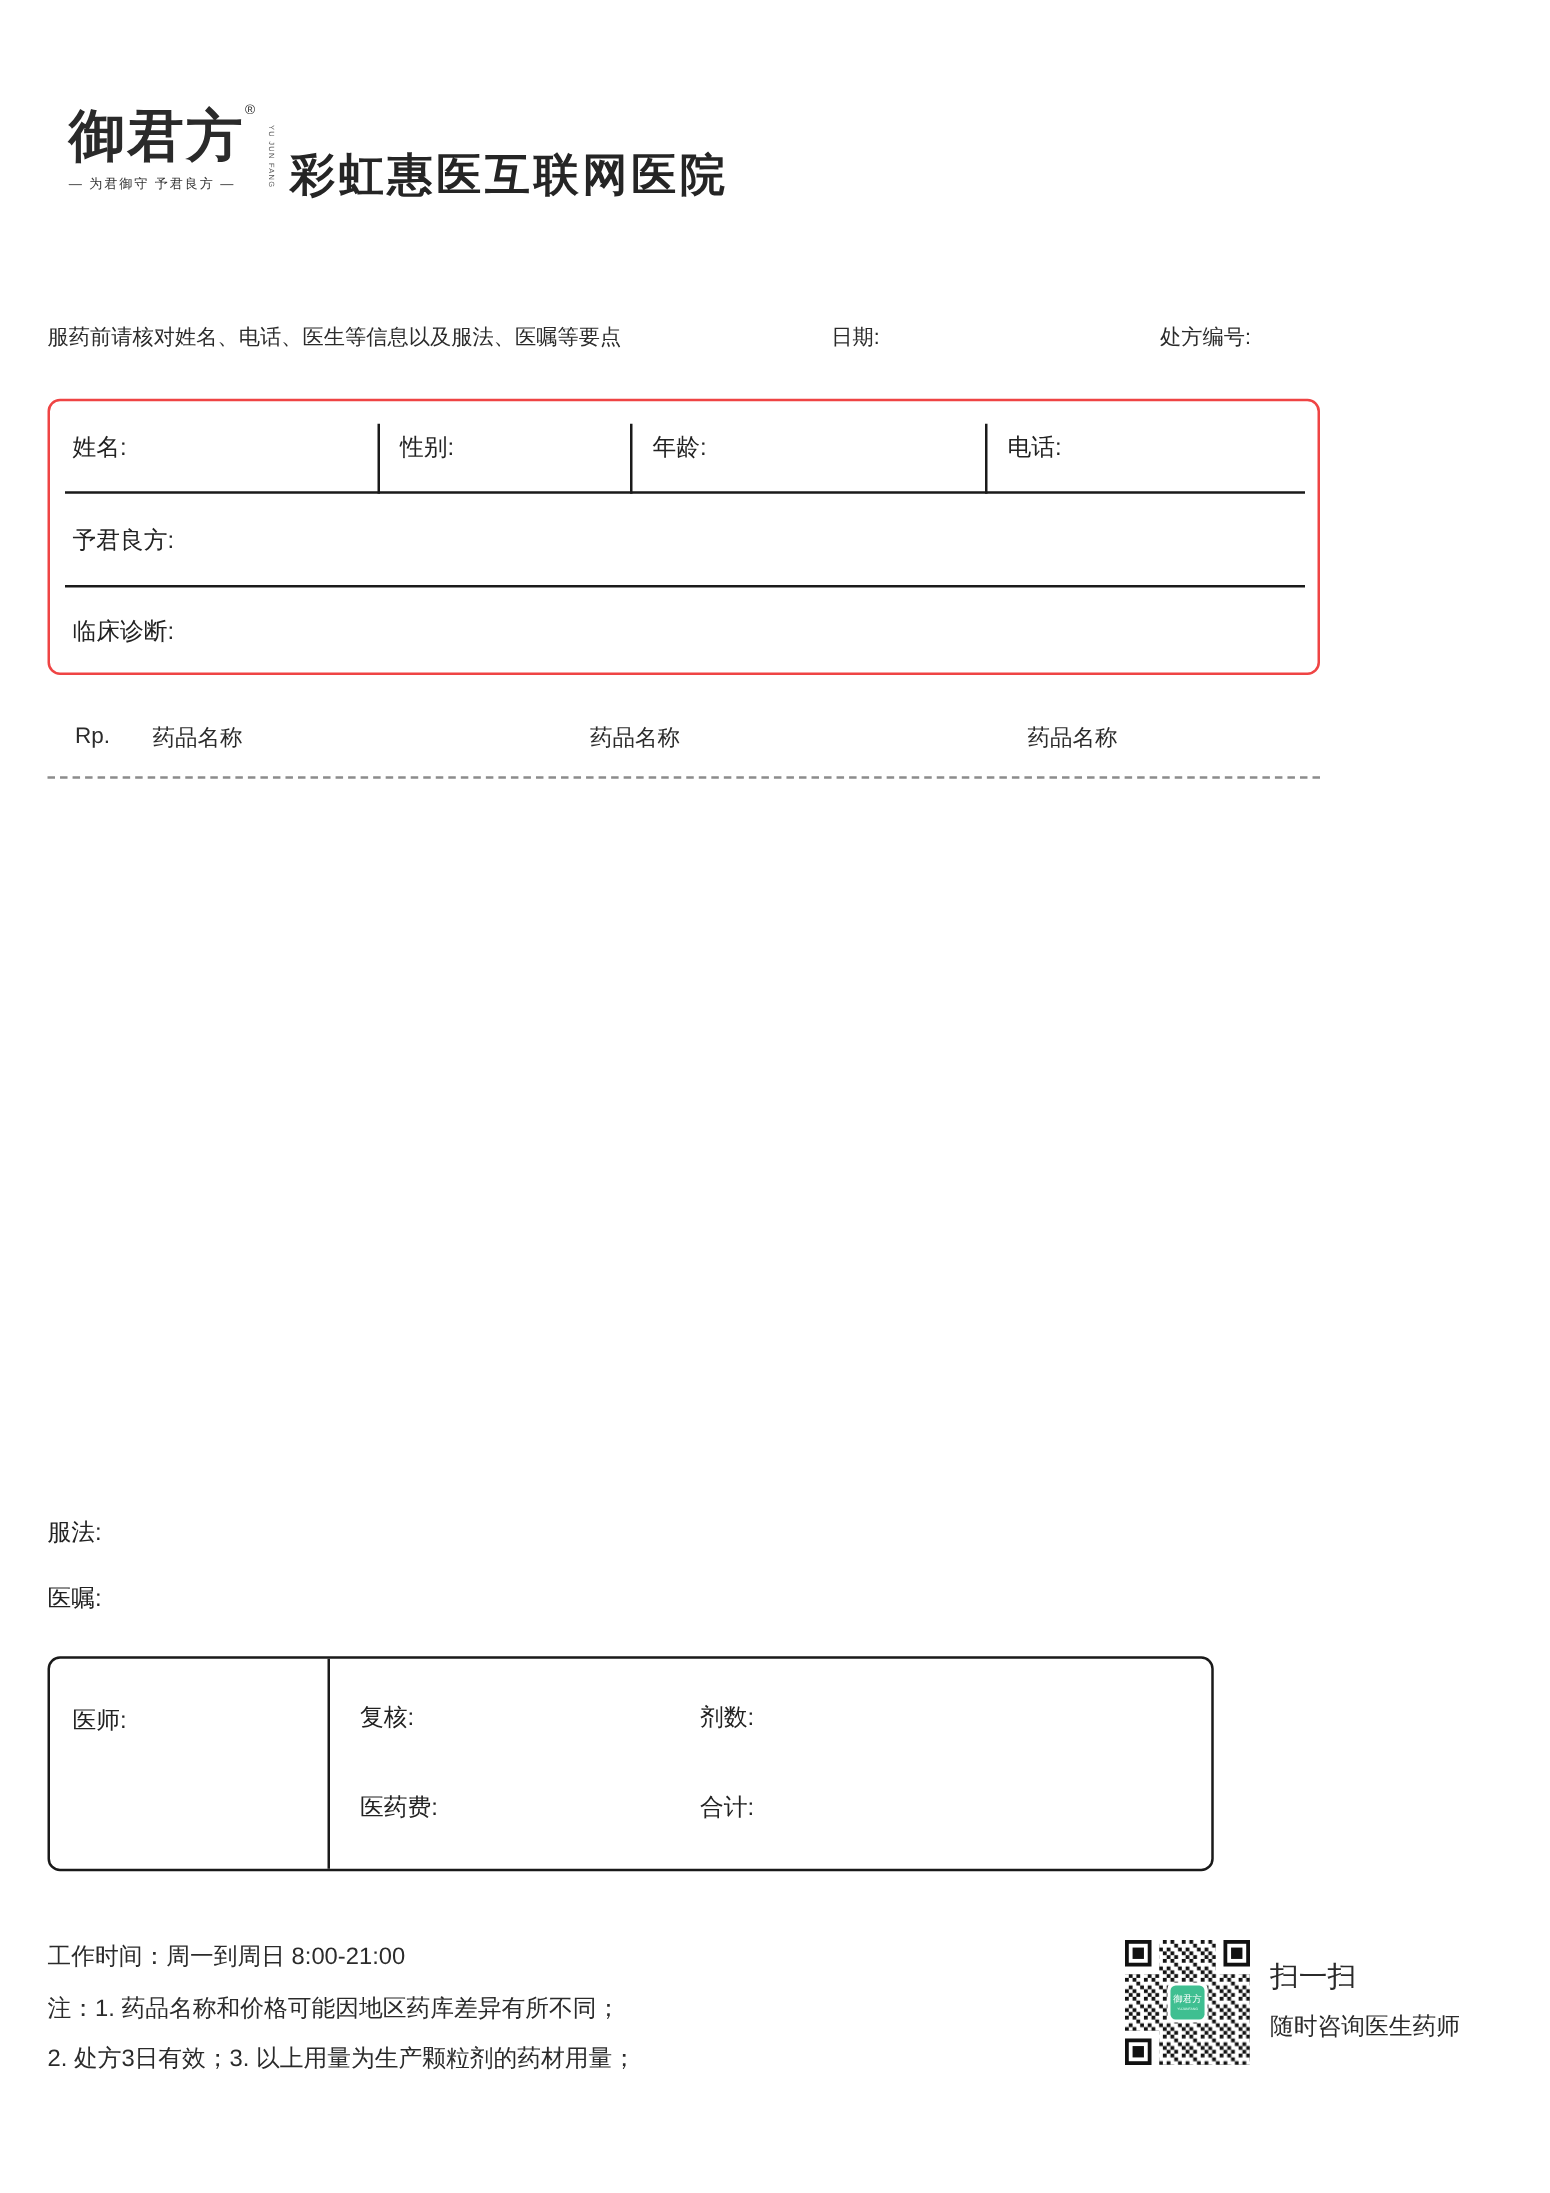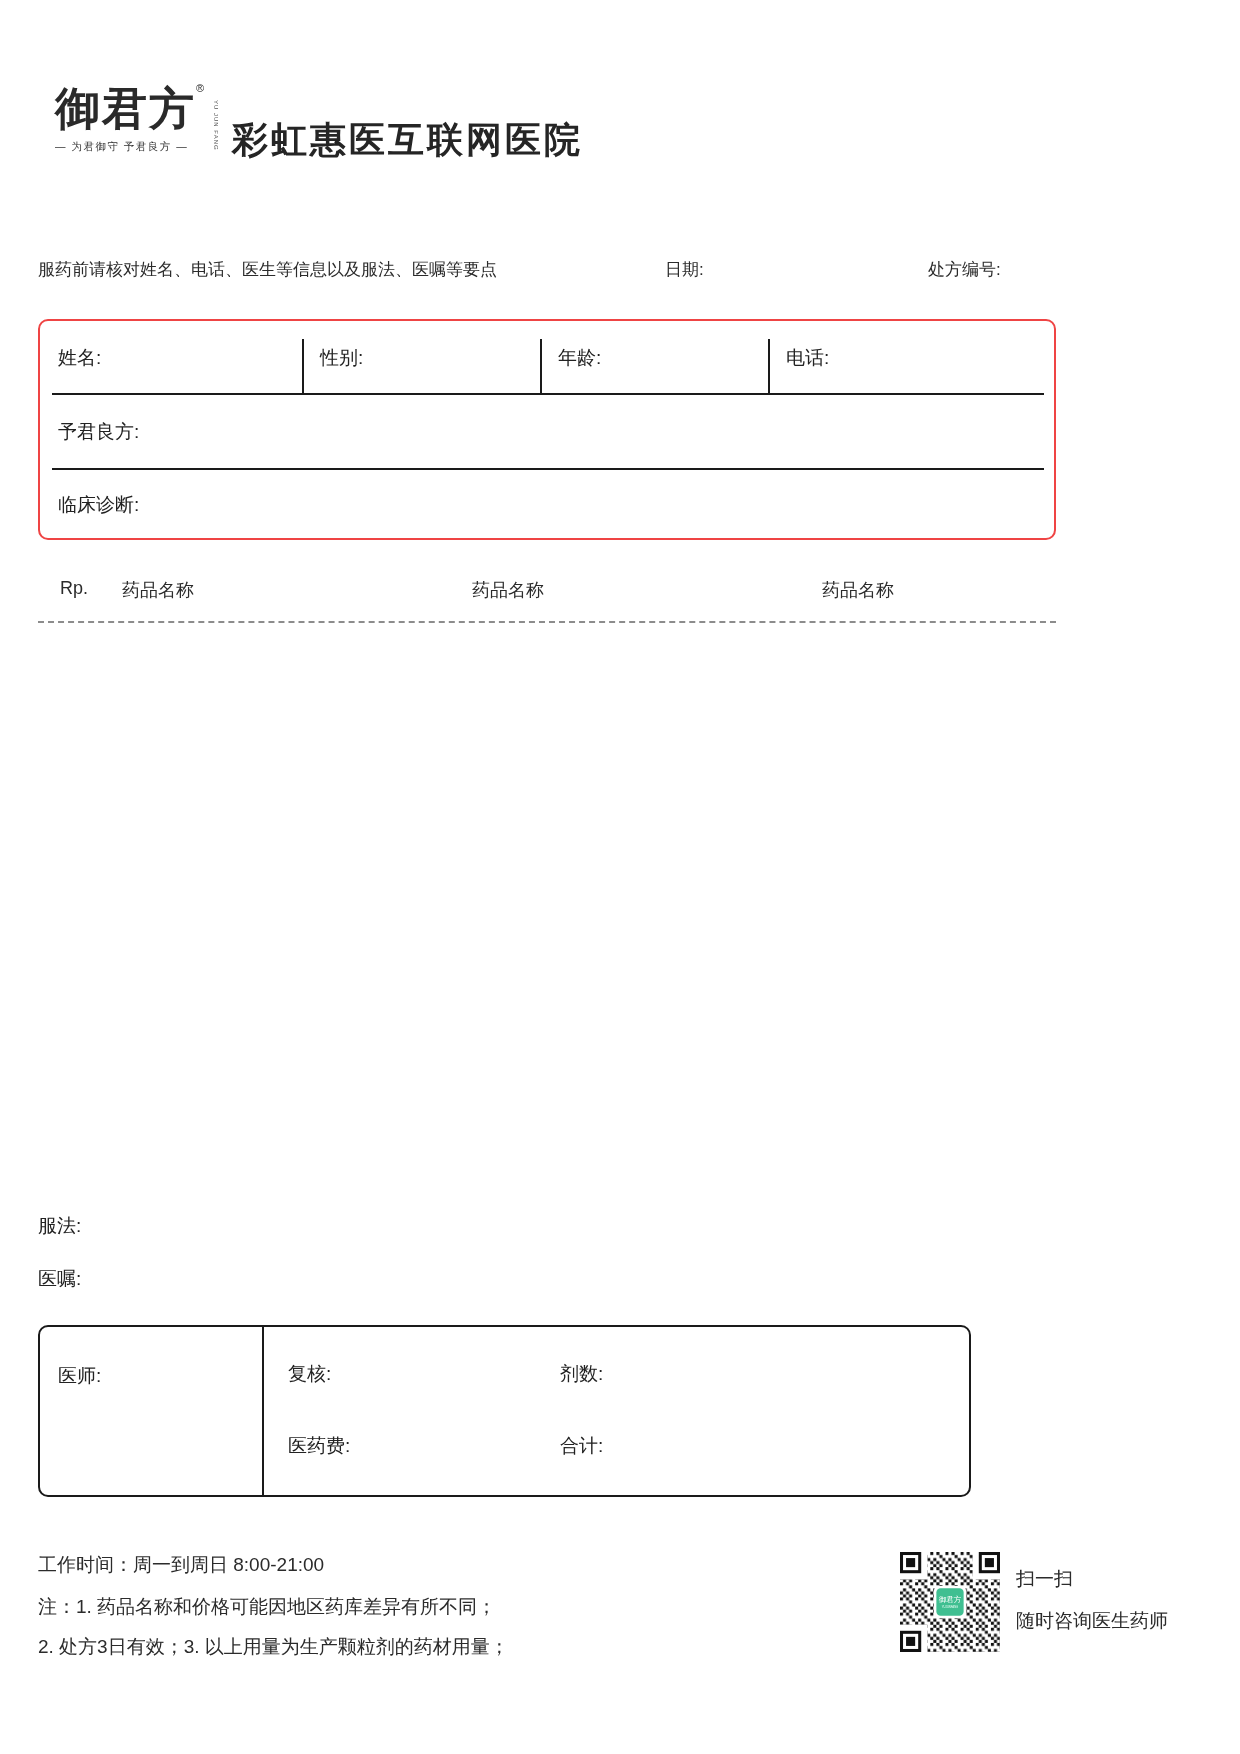--- a/index.html
+++ b/index.html
@@ -38,21 +38,21 @@
   
   .patient-box{
     left:38px;top:319px;width:1018px;height:221px;
     border:2px solid #ef4444;border-radius:10px;box-sizing:border-box;
   }
   .p-row1{display:flex;height:74px;}
   .p-cell{position:relative;display:flex;align-items:center;padding-left:18px;
     font-size:19px;color:#222;box-sizing:border-box;}
   .p-cell.c1{width:262px;}
   .p-cell.c2{width:202px;}
-  .p-cell.c3{width:228px;margin-left:36px;}
+  .p-cell.c3{width:284px;}
   .p-cell.c4{flex:1;}
   .p-cell:not(.c1)::before{
     content:"";position:absolute;left:0;bottom:0;width:2px;height:56px;background:#1a1a1a;
   }
   .hline{position:absolute;left:12px;right:10px;height:2px;background:#1a1a1a;}
   .hline.l1{top:72px;}
   .hline.l2{top:147px;}
   .p-row2,.p-row3{position:absolute;left:0;width:100%;display:flex;align-items:center;
     padding-left:18px;font-size:19px;box-sizing:border-box;}
   .p-row2{top:74px;height:73px;}
@@ -91,21 +91,21 @@
   .s-lab1{position:absolute;left:24px;}
   .s-lab2{position:absolute;left:296px;}
 
   
   .footer-hours{left:38px;top:1552px;font-size:19px;color:#2b2b2b;}
   .footer-note1{left:38px;top:1594px;font-size:19px;color:#2b2b2b;}
   .footer-note2{left:38px;top:1634px;font-size:19px;color:#2b2b2b;}
 
   .qr-wrap{left:900px;top:1552px;width:100px;height:100px;}
   .qr-wrap svg{display:block;width:100px;height:100px;}
-  .scan-label{left:1016px;top:1566px;font-size:19px;color:#2b2b2b;}
+  .scan-label{left:1016px;top:1566px;font-size:23px;color:#2b2b2b;}
   .scan-sub{left:1016px;top:1608px;font-size:19px;color:#2b2b2b;}
 </style>
 </head>
 <body>
 
 <div class="abs logo-block">
   <div class="logo-row">
     <span class="logo-main">御君方</span><span class="logo-reg">®</span>
     <span class="logo-vertical">YU JUN FANG</span>
   </div>

